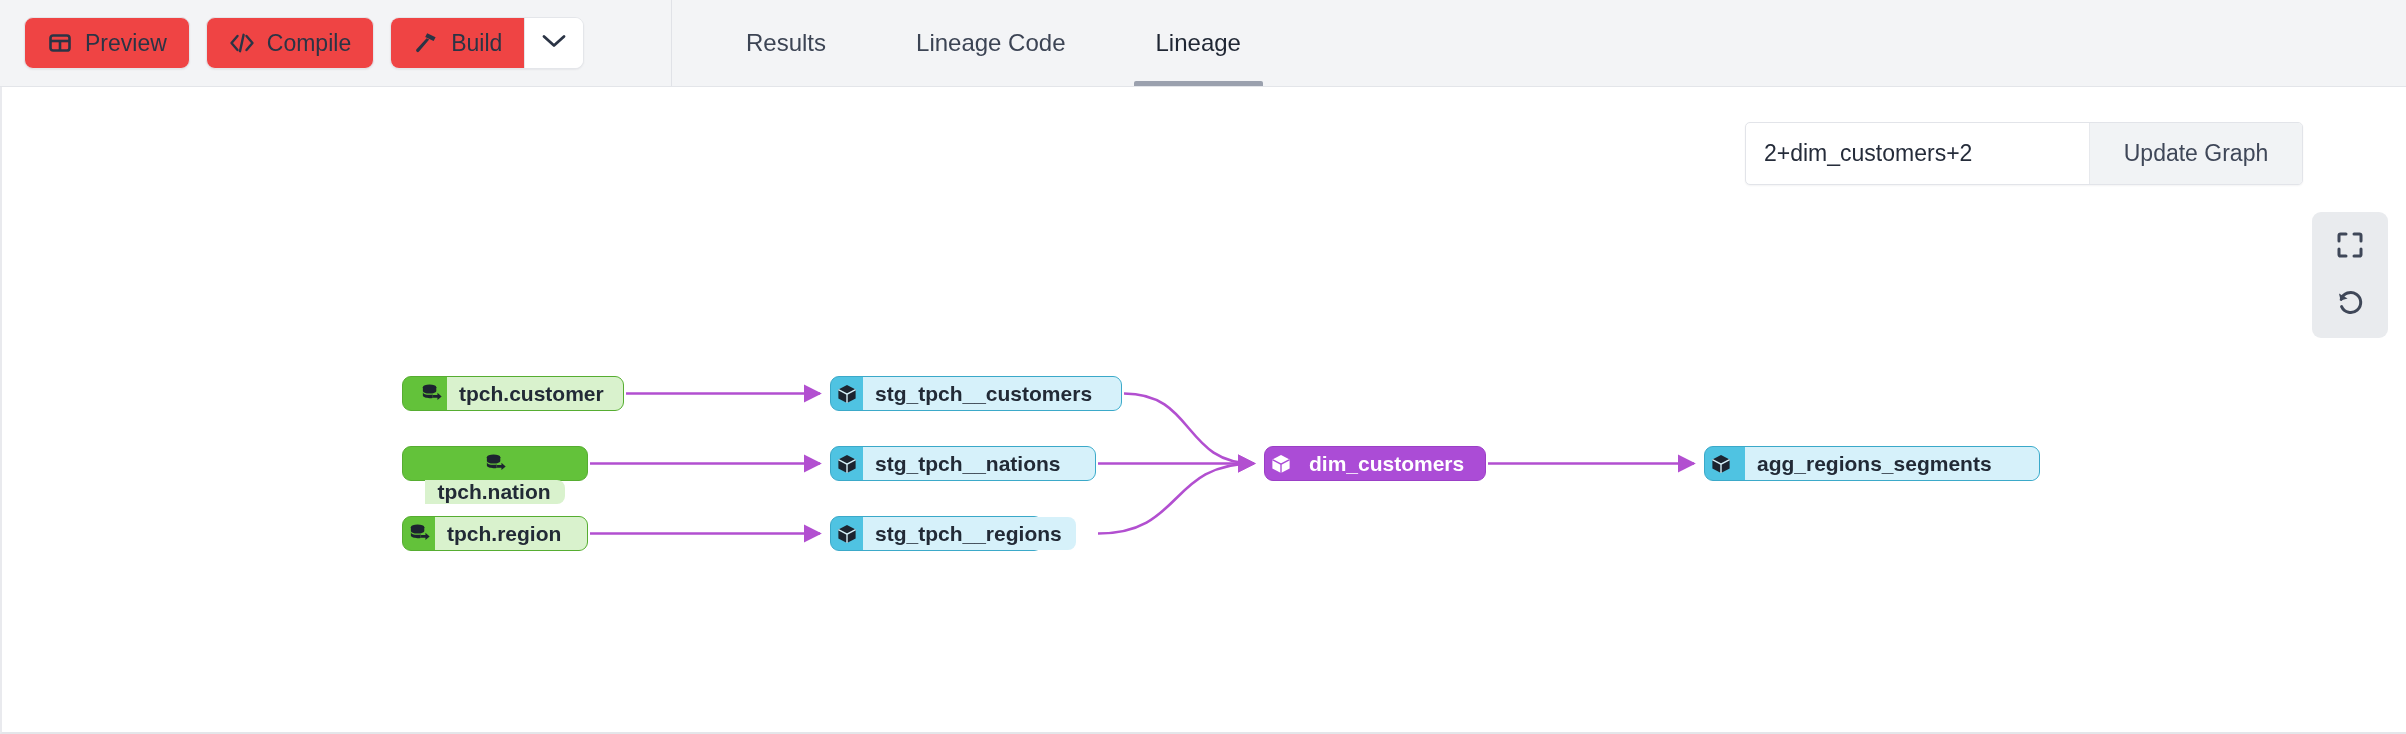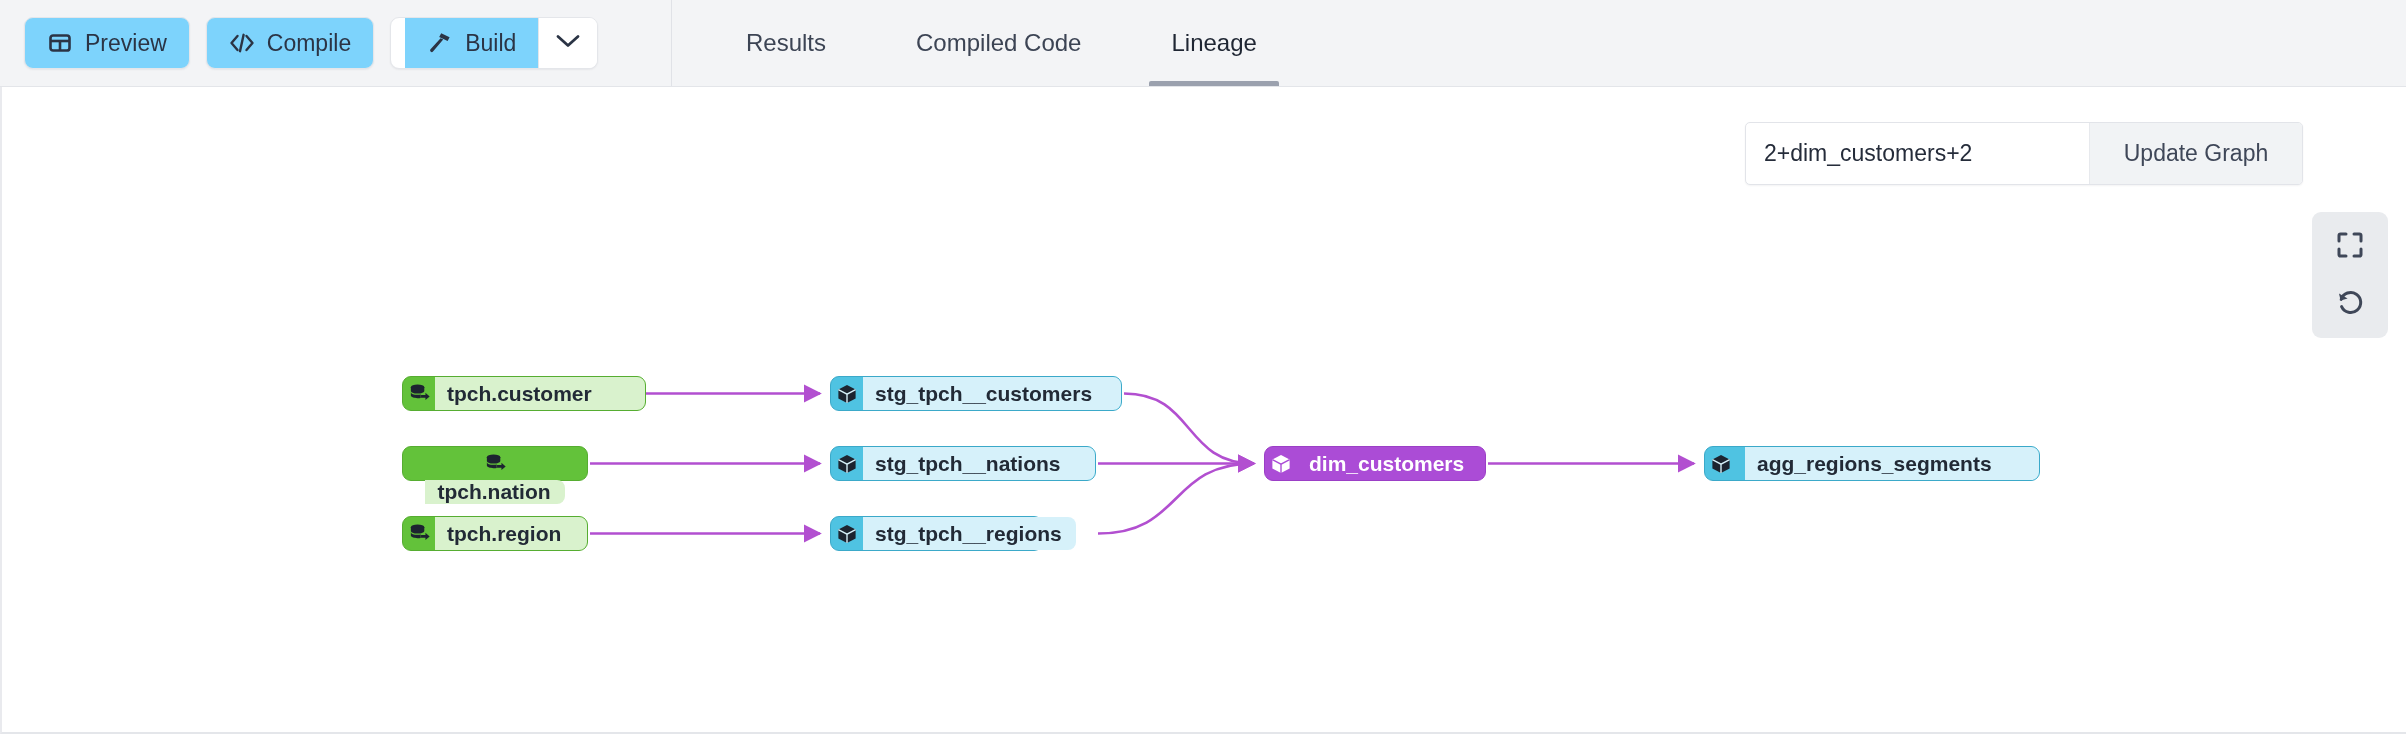--- a/index.html
+++ b/index.html
@@ -21,34 +21,34 @@
   }
   .toolbar-left{
     position:absolute;left:0;top:0;height:86px;width:672px;
     display:flex;align-items:center;gap:16px;
     padding-left:24px;box-sizing:border-box;
     border-right:1px solid #e0e2e7;
   }
   .tbtn{
     display:flex;align-items:center;gap:12px;
     height:52px;padding:0 22px;
-    background:#7dd3fc;
+    background:#ef4444;
     border:1px solid #e4e6ea;
     border-radius:9px;
     box-shadow:0 1px 2px rgba(16,24,40,.06);
     color:#2b3445;
     font-size:23px;
     cursor:pointer;
     box-sizing:border-box;
     white-space:nowrap;
   }
   .tbtn .ico{display:flex;align-items:center;justify-content:center;width:26px;height:26px;flex:none;}
   .split{display:flex;align-items:stretch;
     background:#ffffff;border:1px solid #e4e6ea;border-radius:9px;
-    box-shadow:0 1px 2px rgba(16,24,40,.06);overflow:hidden;height:52px;box-sizing:border-box;padding-left:14px;}
+    box-shadow:0 1px 2px rgba(16,24,40,.06);overflow:hidden;height:52px;box-sizing:border-box;}
   .split .tbtn{border:none;border-radius:0;box-shadow:none;height:50px;}
   .split .caret{
     display:flex;align-items:center;justify-content:center;
     width:58px;border-left:1px solid #e4e6ea;cursor:pointer;background:#fff;
   }
 
   
   .tabs{
     position:absolute;left:672px;top:0;height:86px;
     display:flex;align-items:center;gap:16px;padding-left:48px;
@@ -183,21 +183,21 @@
           </span>
         </div>
       </div>
     </div>
 
     <div class="tabs">
       <div class="tab">
         <span>Results</span>
       </div>
       <div class="tab">
-        <span>Compiled Code</span>
+        <span>Lineage Code</span>
       </div>
       <div class="tab active">
         <span>Lineage</span>
       </div>
     </div>
   </div>
 
   <div class="canvas">
 
     <svg id="graph-svg">
@@ -211,21 +211,21 @@
           <path d="M 588 376.5 C 714.5 376.5, 691.5 376.5, 818 376.5" fill="none" stroke="#b24fd0" stroke-width="2.6" marker-end="url(#arrow)"></path>
           <path d="M 588 446.5 C 714.5 446.5, 691.5 446.5, 818 446.5" fill="none" stroke="#b24fd0" stroke-width="2.6" marker-end="url(#arrow)"></path>
           <path d="M 1122 306.5 C 1193.5 306.5, 1180.5 376.5, 1252 376.5" fill="none" stroke="#b24fd0" stroke-width="2.6" marker-end="url(#arrow)"></path>
           <path d="M 1096 376.5 C 1181.8 376.5, 1166.2 376.5, 1252 376.5" fill="none" stroke="#b24fd0" stroke-width="2.6" marker-end="url(#arrow)"></path>
           <path d="M 1096 446.5 C 1181.8 446.5, 1166.2 376.5, 1252 376.5" fill="none" stroke="#b24fd0" stroke-width="2.6" marker-end="url(#arrow)"></path>
           <path d="M 1486 376.5 C 1599.3 376.5, 1578.7 376.5, 1692 376.5" fill="none" stroke="#b24fd0" stroke-width="2.6" marker-end="url(#arrow)"></path>
         </g>
     </svg>
 
     <div id="nodes-layer">
-        <div class="node src" style="left: 400px; top: 289px; width: 244px;">
+        <div class="node src" style="left: 400px; top: 289px; width: 222px; padding-left: 12px;">
           <span class="nicon">
   <svg width="23" height="23" viewBox="0 0 24 24">
     <ellipse cx="10" cy="5.4" rx="7" ry="2.7" fill="#1d2430"></ellipse>
     <path d="M3 5.4 V9.4 C3 10.9 6.1 12.1 10 12.1 C13.9 12.1 17 10.9 17 9.4 V5.4" fill="#1d2430"></path>
     <path d="M3 10.6 V14.2 C3 15.7 6.1 16.9 10 16.9 C11.2 16.9 12.4 16.8 13.3 16.6 V13.1 C12.3 13.3 11.2 13.4 10 13.4 C6.1 13.4 3 12.2 3 10.6 Z" fill="#1d2430"></path>
     <path d="M13.6 13.6 H18.2 V11.2 L22.6 15.0 L18.2 18.8 V16.4 H13.6 Z" fill="#1d2430"></path>
   </svg>
           </span>
           <span class="nlabel">tpch.customer</span>
         </div>

